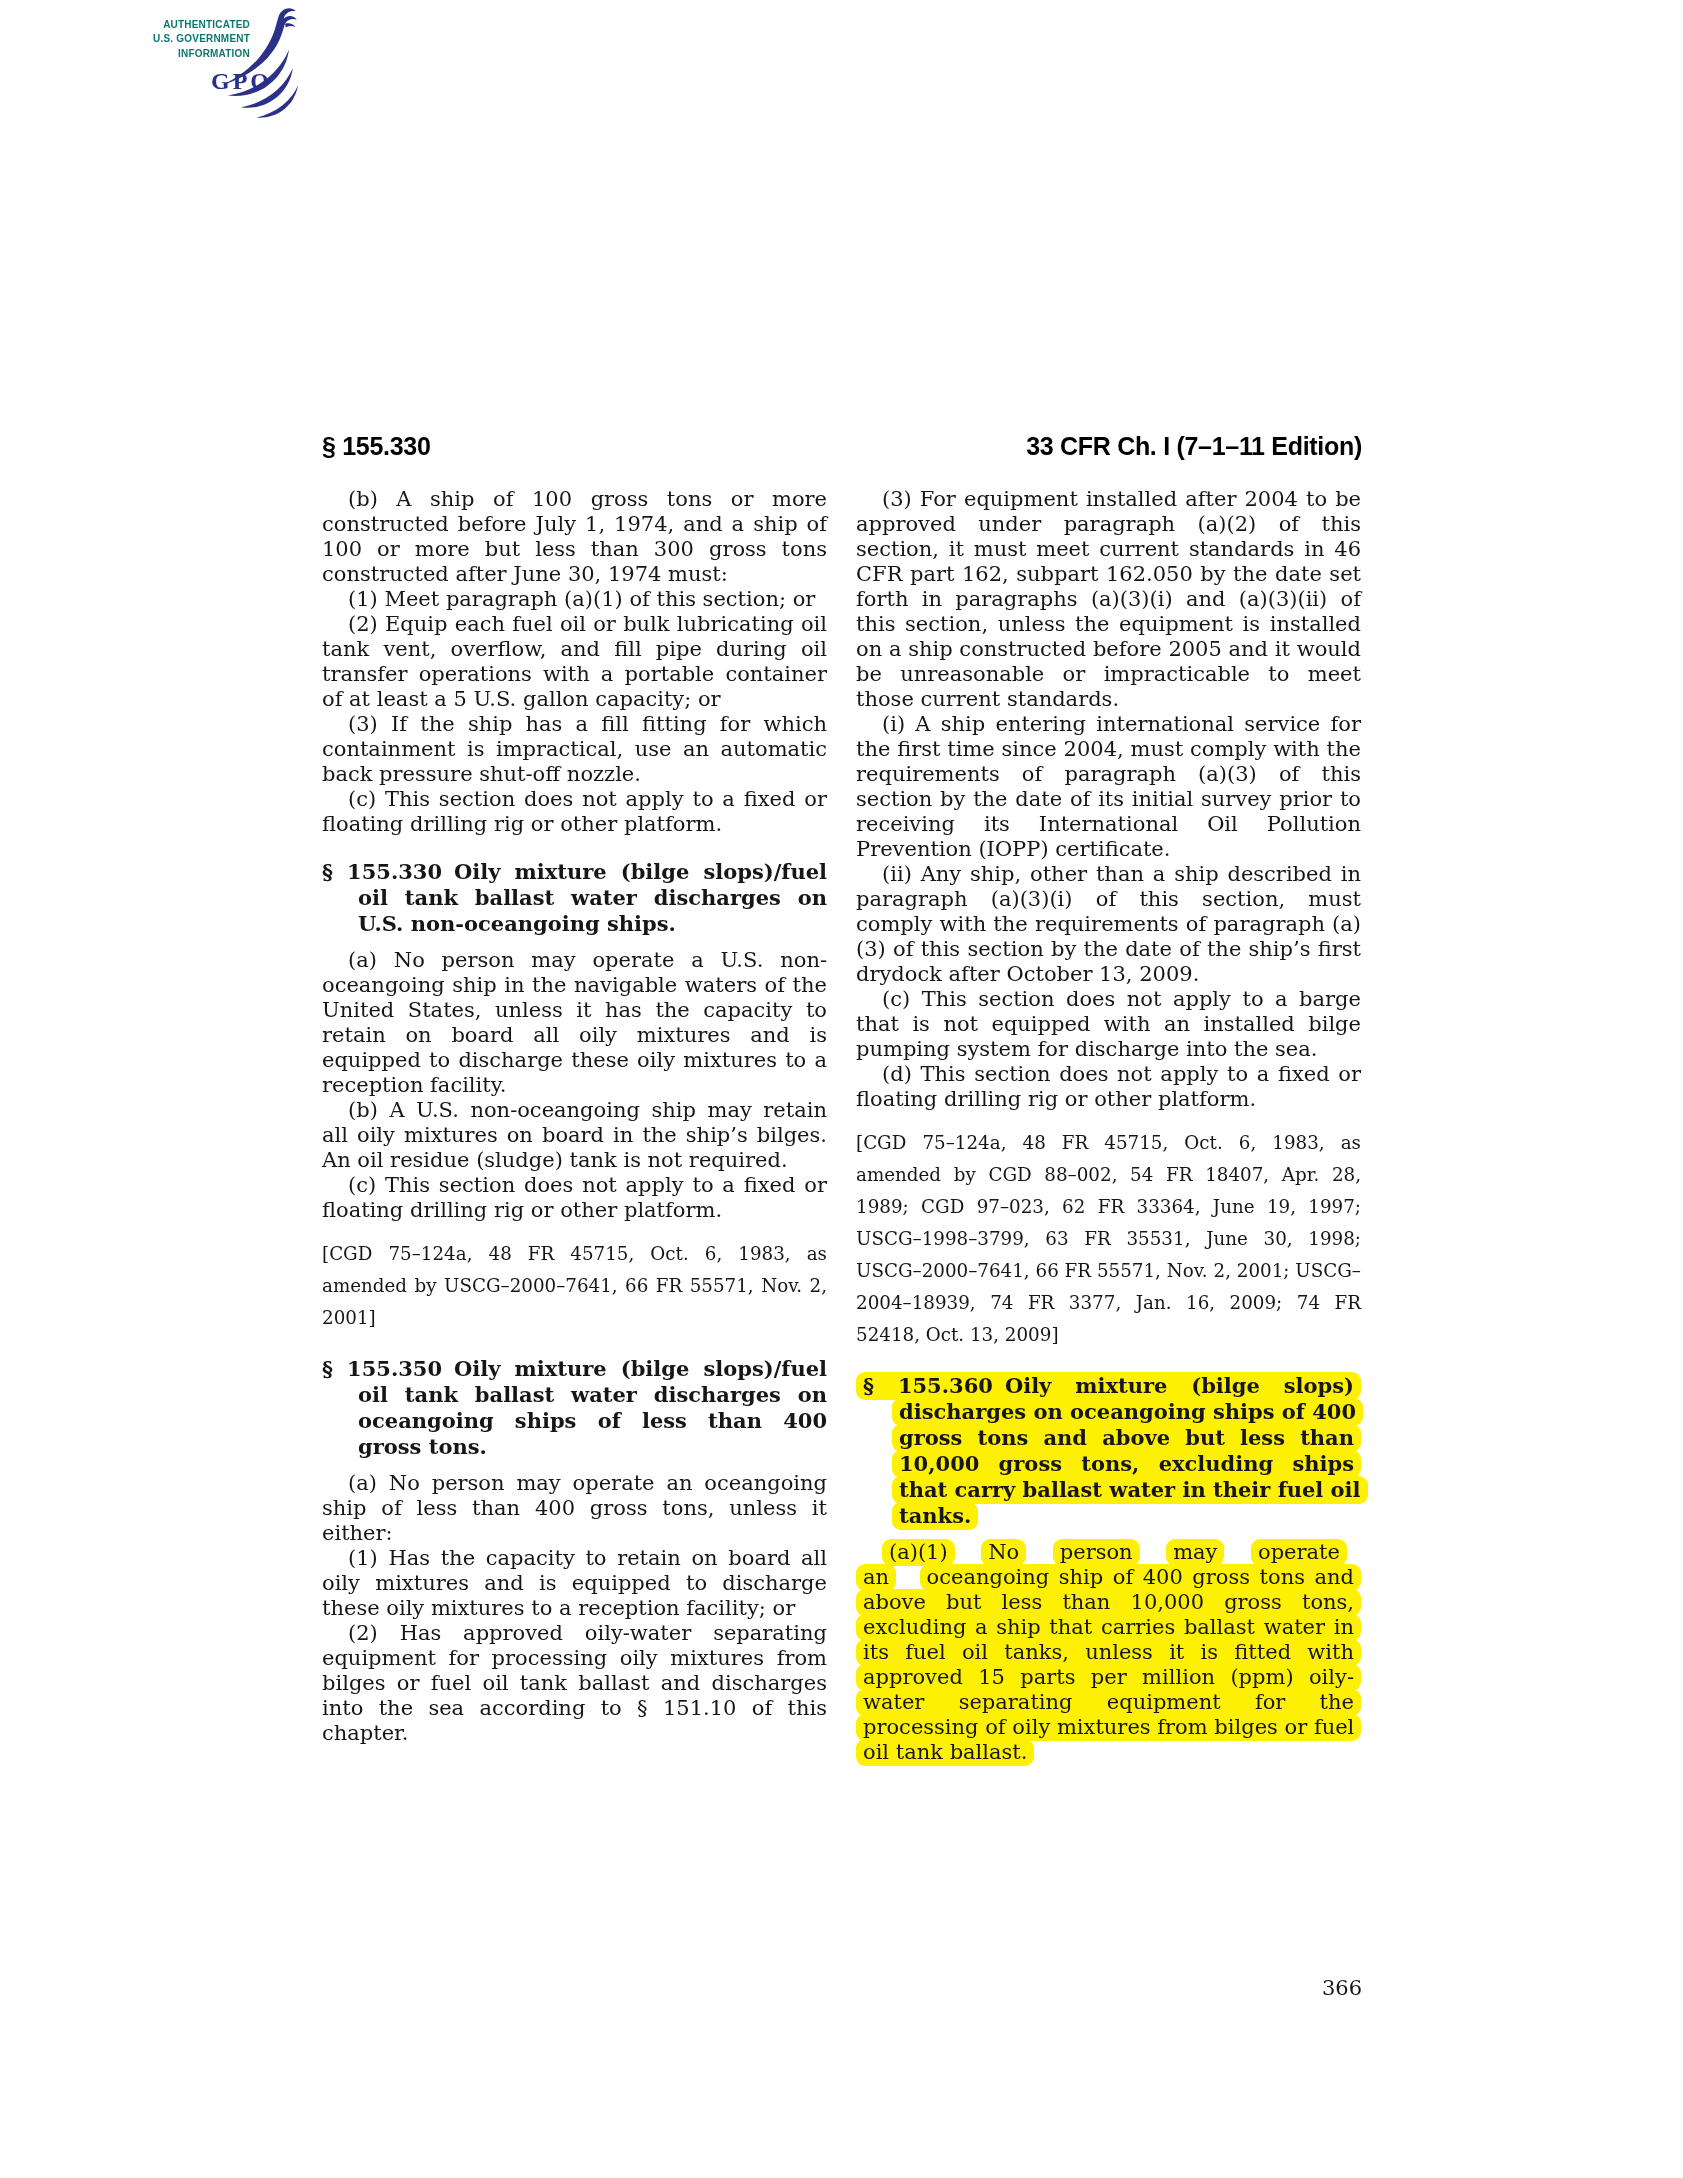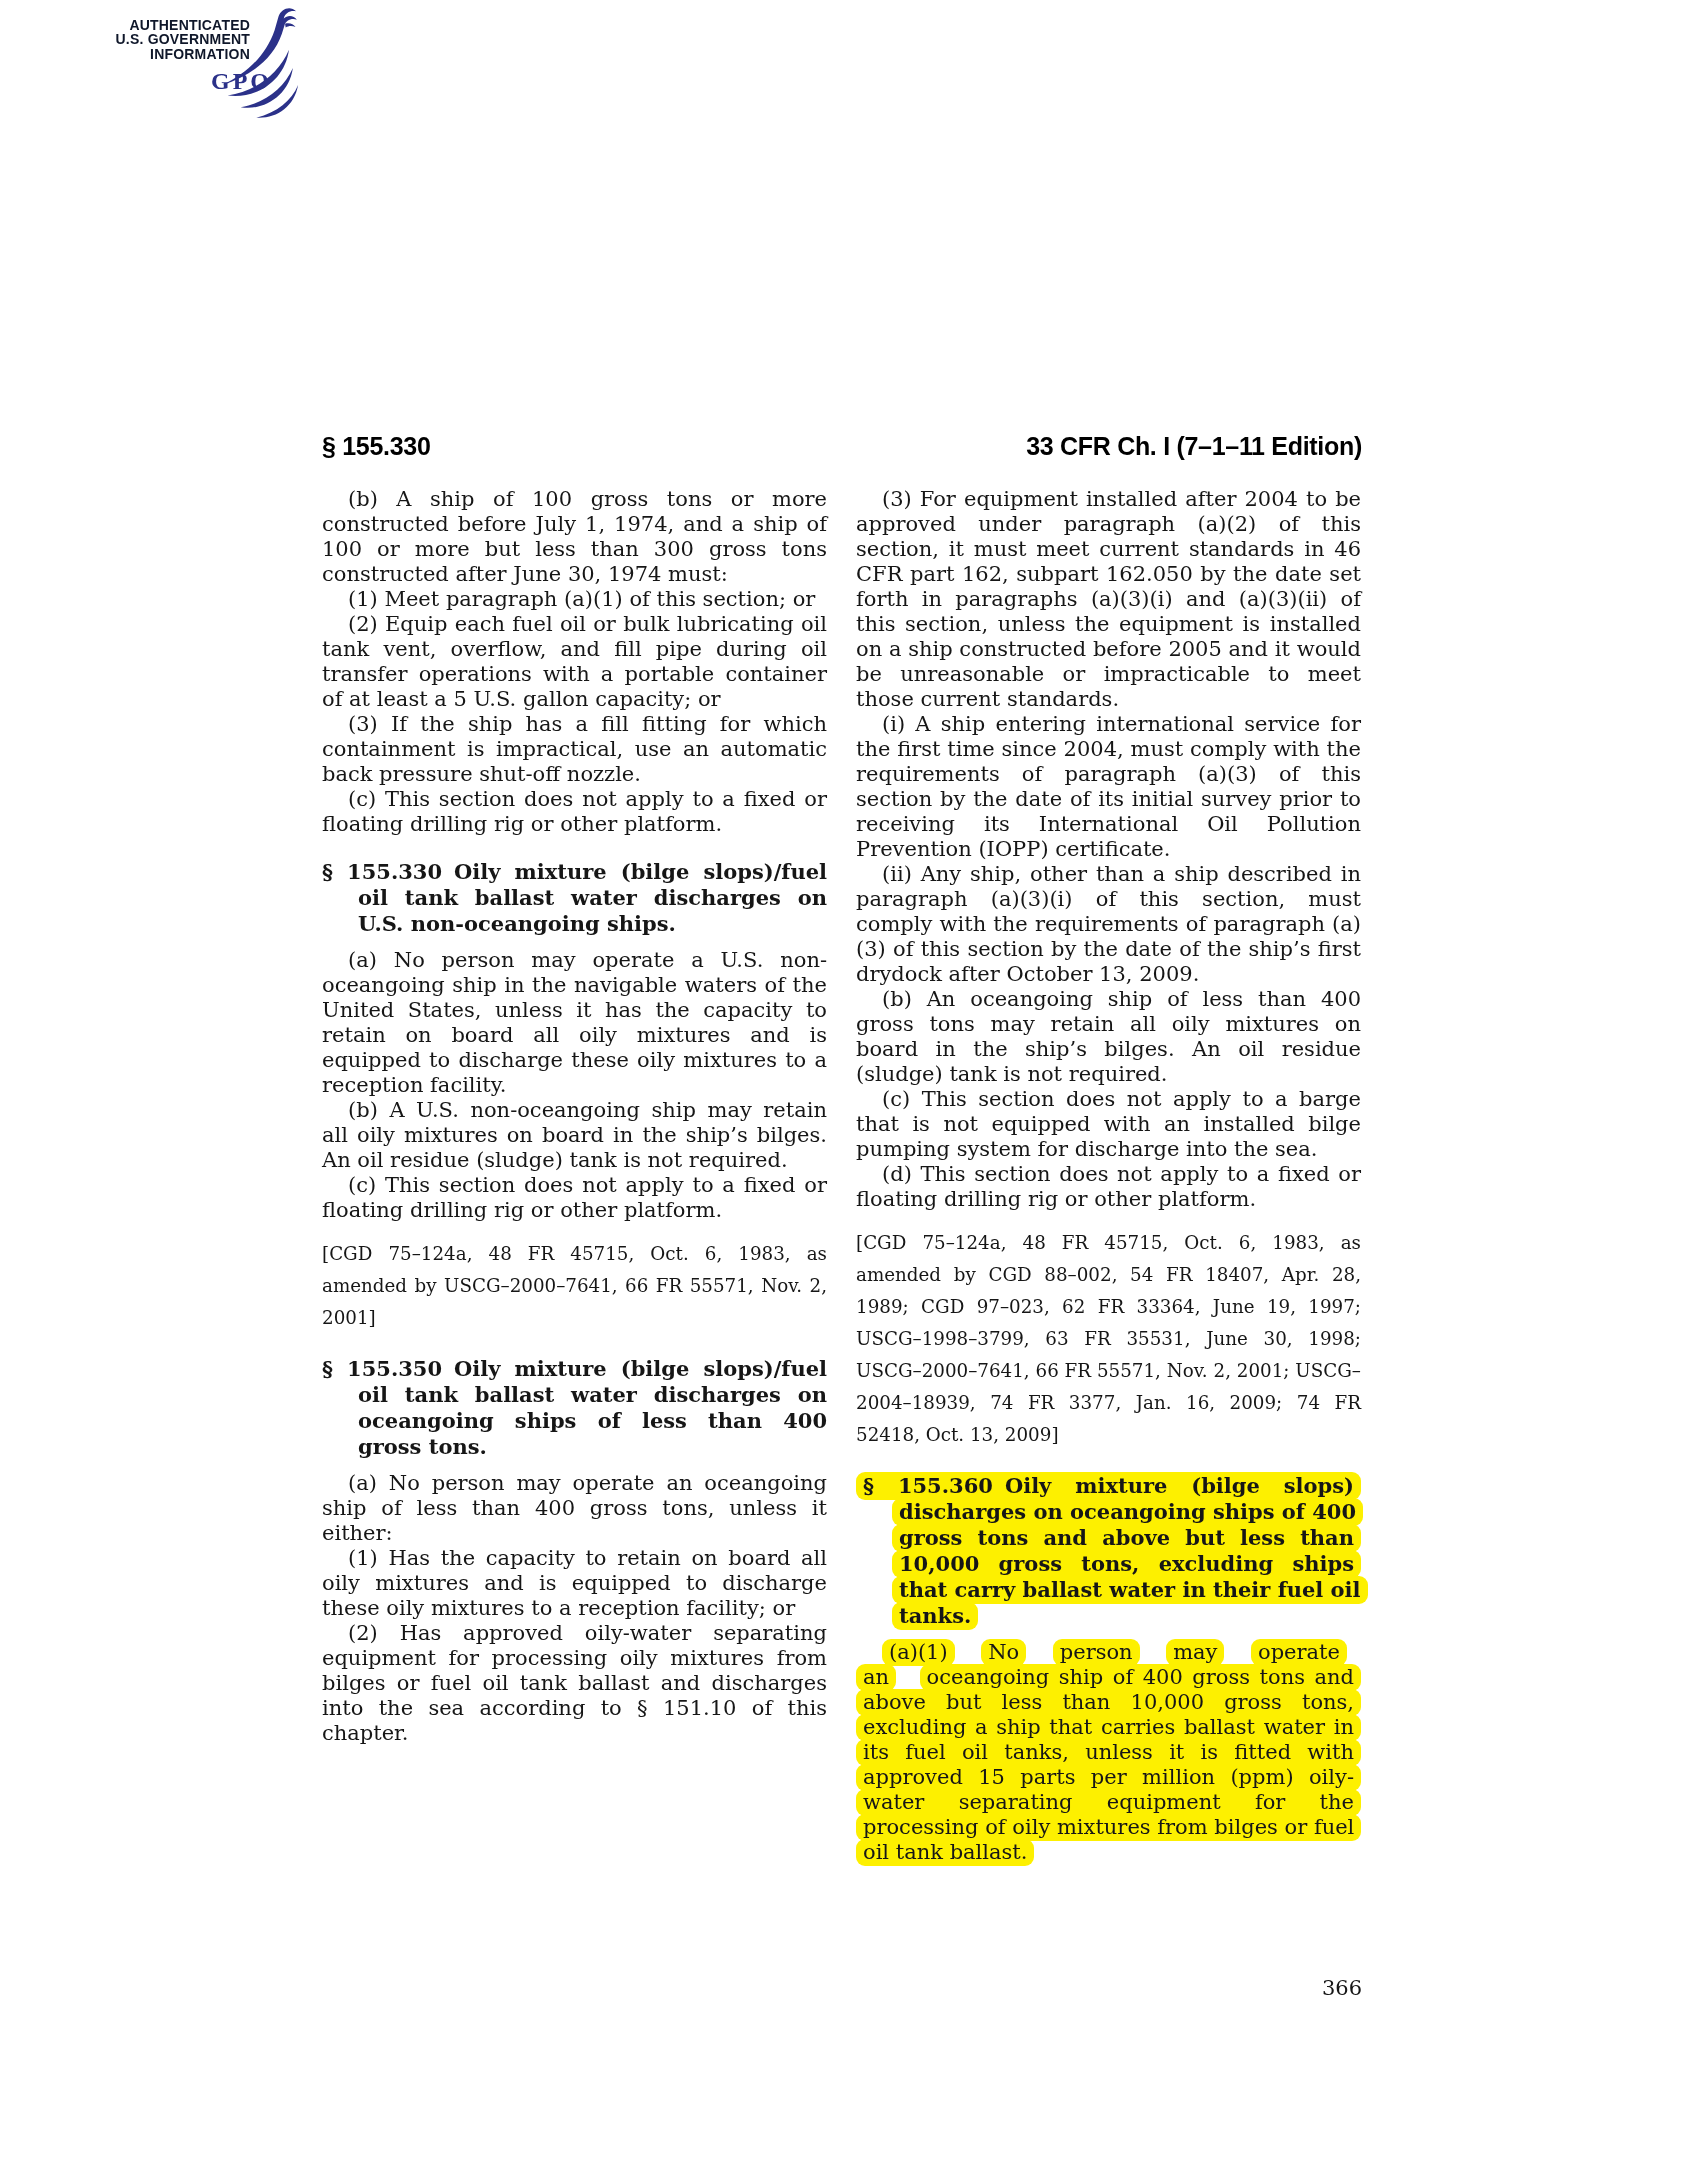--- a/index.html
+++ b/index.html
@@ -16,22 +16,22 @@
     color:var(--ink);
     overflow:hidden;
   }
 
   
   .logo{position:absolute;left:94px;top:12px;width:228px;height:114px;}
   .logo-text{
     position:absolute;left:0;top:6px;width:156px;
     text-align:right;
     font-family:"Liberation Sans", sans-serif;
-    font-weight:bold;font-size:14px;line-height:14.4px;
-    letter-spacing:0.2px;color:#0f172a;
+    font-weight:bold;font-size:10px;line-height:14.4px;
+    letter-spacing:0.2px;color:#0f766e;
   }
   .eagle{position:absolute;left:111px;top:-4px;width:117px;height:111px;}
   .gpo-wordmark{
     position:absolute;left:117px;top:56px;
     font-family:"Liberation Serif", serif;
     font-weight:bold;font-size:24px;letter-spacing:3px;
     color:var(--logo-blue);
   }
 
   
@@ -123,21 +123,20 @@
     <h3 class="heading"><span class="label">§ 155.350</span><span class="title">Oily mixture (bilge slops)/fuel oil tank ballast water discharges on oceangoing ships of less than 400 gross tons.</span></h3>
     <p class="para">(a) No person may operate an oceangoing ship of less than 400 gross tons, unless it either:</p>
     <p class="para">(1) Has the capacity to retain on board all oily mixtures and is equipped to discharge these oily mixtures to a reception facility; or</p>
     <p class="para">(2) Has approved oily-water separating equipment for processing oily mixtures from bilges or fuel oil tank ballast and discharges into the sea according to § 151.10 of this chapter.</p>
   </div>
 
   <div class="col col-right">
     <p class="para">(3) For equipment installed after 2004 to be approved under paragraph (a)(2) of this section, it must meet current standards in 46 CFR part 162, subpart 162.050 by the date set forth in paragraphs (a)(3)(i) and (a)(3)(ii) of this section, unless the equipment is installed on a ship constructed before 2005 and it would be unreasonable or impracticable to meet those current standards.</p>
     <p class="para">(i) A ship entering international service for the first time since 2004, must comply with the requirements of paragraph (a)(3) of this section by the date of its initial survey prior to receiving its International Oil Pollution Prevention (IOPP) certificate.</p>
     <p class="para">(ii) Any ship, other than a ship described in paragraph (a)(3)(i) of this section, must comply with the requirements of paragraph (a)(3) of this section by the date of the ship’s first drydock after October 13, 2009.</p>
-    <p class="para">(b) An oceangoing ship of less than 400 gross tons may retain all oily mixtures on board in the ship’s bilges. An oil residue (sludge) tank is not required.</p>
     <p class="para">(c) This section does not apply to a barge that is not equipped with an installed bilge pumping system for discharge into the sea.</p>
     <p class="para">(d) This section does not apply to a fixed or floating drilling rig or other platform.</p>
     <p class="citation">[CGD 75–124a, 48 FR 45715, Oct. 6, 1983, as amended by CGD 88–002, 54 FR 18407, Apr. 28, 1989; CGD 97–023, 62 FR 33364, June 19, 1997; USCG–1998–3799, 63 FR 35531, June 30, 1998; USCG–2000–7641, 66 FR 55571, Nov. 2, 2001; USCG–2004–18939, 74 FR 3377, Jan. 16, 2009; 74 FR 52418, Oct. 13, 2009]</p>
     <h3 class="heading"><span class="hl"><span class="label">§ 155.360</span><span class="title">Oily mixture (bilge slops) discharges on oceangoing ships of 400 gross tons and above but less than 10,000 gross tons, excluding ships that carry ballast water in their fuel oil tanks.</span></span></h3>
     <p class="para"><span class="lead"><span class="hl">(a)(1)</span> <span class="hl">No</span> <span class="hl">person</span> <span class="hl">may</span> <span class="hl">operate</span> <span class="hl">an</span></span> <span class="hl">oceangoing ship of 400 gross tons and above but less than 10,000 gross tons, excluding a ship that carries ballast water in its fuel oil tanks, unless it is fitted with approved 15 parts per million (ppm) oily-water separating equipment for the processing of oily mixtures from bilges or fuel oil tank ballast.</span></p>
   </div>
 
   <div class="footer">366</div>
 
 </div>

